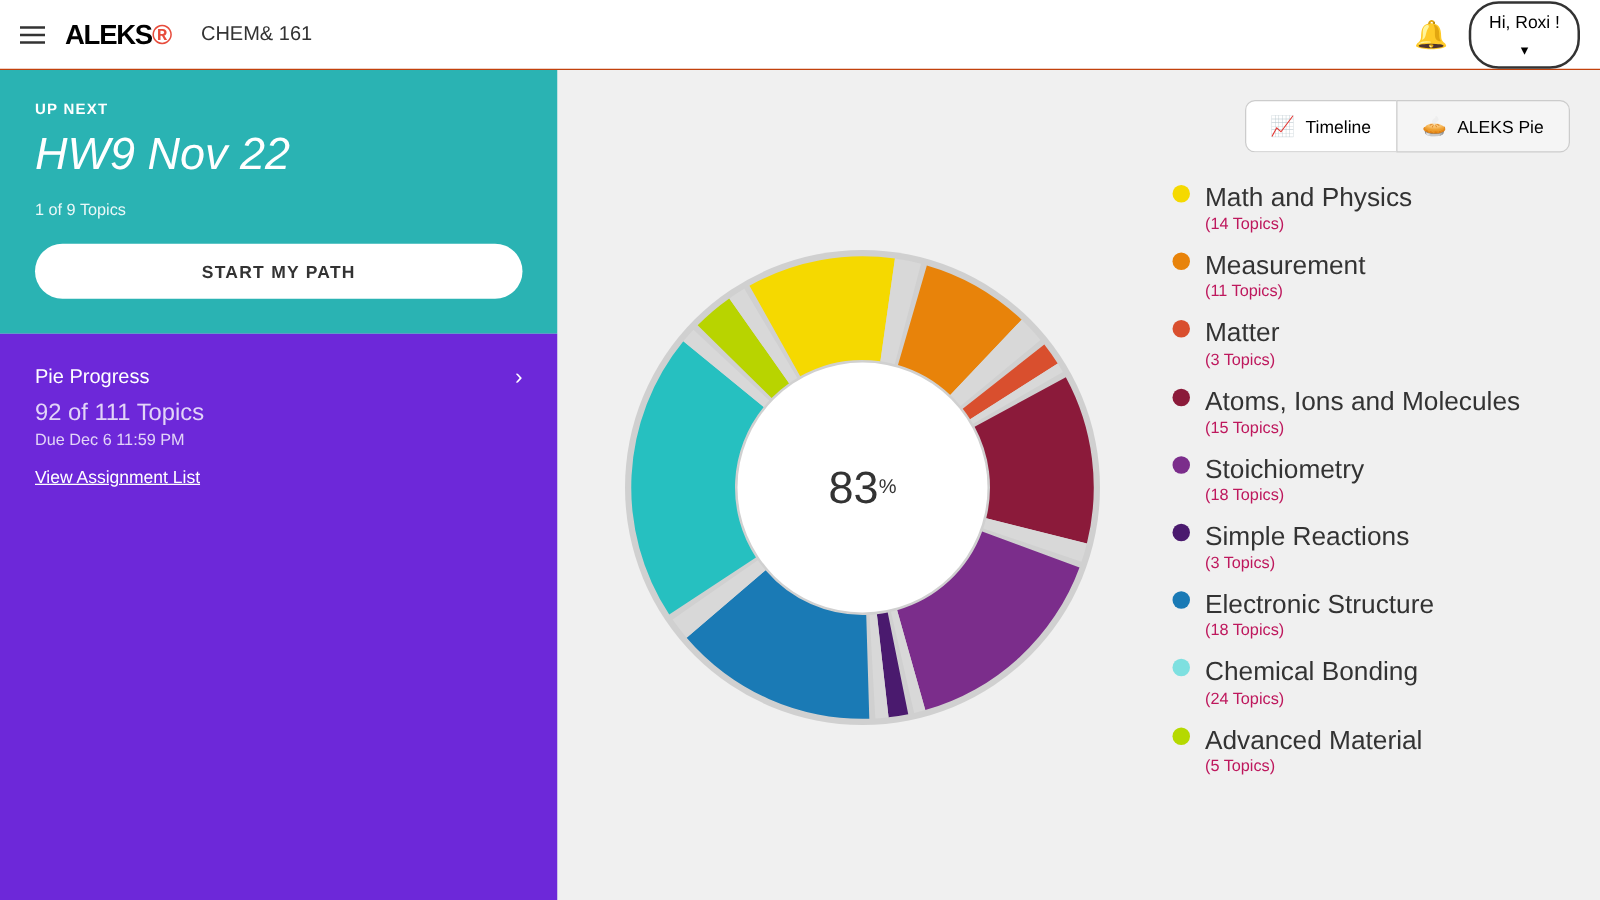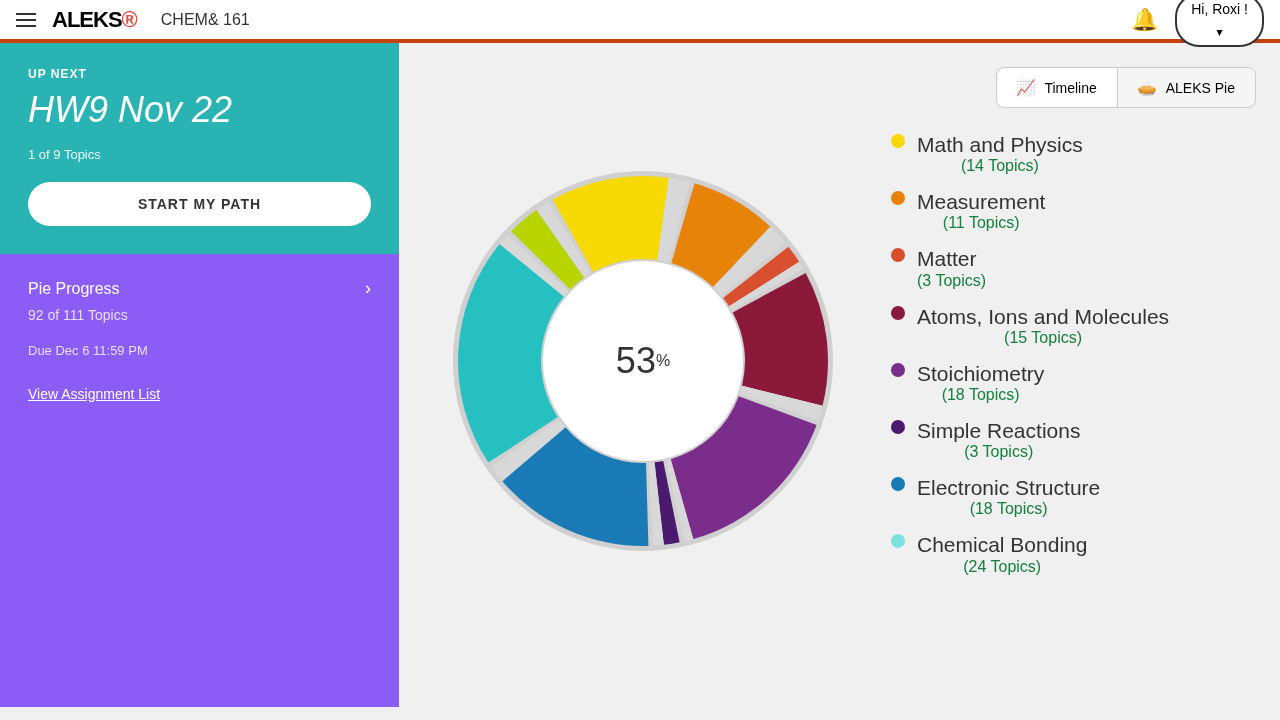--- a/index.html
+++ b/index.html
@@ -1,21 +1,21 @@
 <!DOCTYPE html>
 <html><head>
   <meta charset="utf-8">
   <style>
     * { margin: 0; padding: 0; box-sizing: border-box; }
     body { font-family: -apple-system, BlinkMacSystemFont, 'Segoe UI', Arial, sans-serif; background: #f0f0f0; width: 1280px; height: 720px; overflow: hidden; }
 
     
     .header {
-      display: flex; align-items: center; height: 43px;
-      background: #fff; border-bottom: 4px solid #c2410c;
+      display: flex; align-items: center; height: 56px;
+      background: #fff; border-bottom: 1px solid #c2410c;
       padding: 0 16px; position: relative; z-index: 10;
     }
     .hamburger { cursor: pointer; display: flex; flex-direction: column; gap: 4px; margin-right: 16px; }
     .hamburger span { display: block; width: 20px; height: 2px; background: #333; }
     .aleks-logo { font-size: 22px; font-weight: 800; color: #000; letter-spacing: -1px; margin-right: 24px; }
     .aleks-logo .star { color: #e74c3c; }
     .course-name { font-size: 16px; color: #333; font-weight: 400; }
     .header-right { margin-left: auto; display: flex; align-items: center; gap: 16px; }
     .bell-icon { font-size: 22px; cursor: pointer; color: #555; }
     .user-btn {
@@ -23,46 +23,46 @@
       font-size: 14px; font-weight: 500; cursor: pointer; background: #fff;
       display: flex; align-items: center; gap: 8px; flex-direction: column;
     }
     .chevron-down { font-size: 12px; }
 
     
     .main { display: flex; height: calc(720px - 56px); }
 
     
     .sidebar {
-      width: 399px; flex-shrink: 0;
+      width: 446px; flex-shrink: 0;
       display: flex; flex-direction: column;
     }
     .sidebar-top {
       background: #2ab3b3; padding: 24px 28px 28px;
       flex-shrink: 0;
     }
     .up-next-label { font-size: 12px; font-weight: 600; color: #fff; letter-spacing: 1px; text-transform: uppercase; margin-bottom: 8px; }
     .hw-title { font-size: 36px; font-weight: 300; color: #fff; margin-bottom: 16px; font-style: italic; }
     .hw-info { font-size: 13px; color: rgba(255,255,255,0.9); margin-bottom: 4px; }
     .start-btn {
       background: #fff; border: none; border-radius: 30px;
       padding: 14px 32px; font-size: 14px; font-weight: 700;
       letter-spacing: 1px; cursor: pointer; color: #333;
       width: 100%; margin-top: 16px;
     }
 
     .sidebar-bottom {
-      background: #8b5cf6; padding: 24px 28px;
+      background: #6d28d9; padding: 24px 28px;
       flex: 1;
     }
     .pie-progress-header { display: flex; align-items: center; justify-content: space-between; margin-bottom: 8px; }
     .pie-progress-title { font-size: 16px; color: #fff; font-weight: 500; }
     .arrow-right { color: #fff; font-size: 18px; cursor: pointer; }
-    .pie-topics { font-size: 14px; color: rgba(255,255,255,0.8); margin-bottom: 20px; }
-    .pie-due { font-size: 13px; color: rgba(255,255,255,0.8); margin-bottom: 27px; }
+    .pie-topics { font-size: 19px; color: rgba(255,255,255,0.8); margin-bottom: 2px; }
+    .pie-due { font-size: 13px; color: rgba(255,255,255,0.8); margin-bottom: 14px; }
     .view-assignment {
       font-size: 14px; color: #fff; text-decoration: underline;
       cursor: pointer; background: none; border: none; padding: 0;
     }
 
     
     .content { flex: 1; background: #f0f0f0; padding: 24px; overflow-y: auto; }
 
     
     .toggle-bar { display: flex; justify-content: flex-end; margin-bottom: 24px; }
@@ -89,21 +89,21 @@
       box-shadow: 0 0 0 4px #fff;
       z-index: 5;
     }
     .pie-center sup { font-size: 16px; vertical-align: super; }
 
     
     .legend { flex: 1; }
     .legend-item { display: flex; align-items: flex-start; gap: 12px; margin-bottom: 14px; }
     .legend-dot { width: 14px; height: 14px; border-radius: 50%; flex-shrink: 0; margin-top: 2px; }
     .legend-name { font-size: 21px; color: #333; font-weight: 500; line-height: 1.2; }
-    .legend-topics { font-size: 16px; color: #15803d; text-align: center; }
+    .legend-topics { font-size: 13px; color: #be185d; }
 
     
     .pie-svg { width: 400px; height: 400px; }
   </style>
 </head>
 <body>
 
 <header class="header">
   <div class="hamburger">
     <span></span>
@@ -182,21 +182,21 @@
               <path d="M 45.382825225809 301.58016176816847 A 185 185 0 0 1 56.669747670677424 83.03231742394516 L 120.97467168869782 135.50971014725624 A 102 102 0 0 0 114.75161174612172 256.00635946136856 Z" fill="#26c0c0"></path>
               <path d="M 56.669747670677424 83.03231742394516 A 185 185 0 0 1 64.77398319679162 73.75054701291411 L 125.44295289769052 130.39219348820131 A 102 102 0 0 0 120.97467168869782 135.50971014725624 Z" fill="#d8d8d8"></path>
               <path d="M 68.12514718014523 70.2540050955651 A 185 185 0 0 1 93.45274370153042 48.76282806377185 L 141.25502625706002 116.61518087840395 A 102 102 0 0 0 127.29062168851252 128.4643703770143 Z" fill="#b8d400"></path>
               <path d="M 93.45274370153042 48.76282806377185 A 185 185 0 0 1 105.41077907574541 41.009813872231234 L 147.84810522014072 112.34054602685181 A 102 102 0 0 0 141.25502625706002 116.61518087840395 Z" fill="#d8d8d8"></path>
             </g>
 
           <circle cx="200" cy="200" r="70" fill="#fff"></circle>
 
         </svg>
         <div class="pie-center">
-          <span>53</span>
+          <span>83</span>
             <sup>%</sup>
         </div>
       </div>
 
       <div class="legend" id="legend-container">
       <div class="legend-item">
     <div class="legend-dot" style="background:#f5d900"></div>
     <div>
       <div class="legend-name">Math and Physics</div>
       <div class="legend-topics">(14 Topics)</div>
@@ -244,16 +244,23 @@
       <div class="legend-topics">(18 Topics)</div>
     </div>
   </div>
           <div class="legend-item">
     <div class="legend-dot" style="background:#7ee0e0"></div>
     <div>
       <div class="legend-name">Chemical Bonding</div>
       <div class="legend-topics">(24 Topics)</div>
     </div>
   </div>
+          <div class="legend-item">
+    <div class="legend-dot" style="background:#b5d900"></div>
+    <div>
+      <div class="legend-name">Advanced Material</div>
+      <div class="legend-topics">(5 Topics)</div>
+    </div>
+  </div>
         </div>
     </div>
   </main>
 </div>
 
 </body></html>

